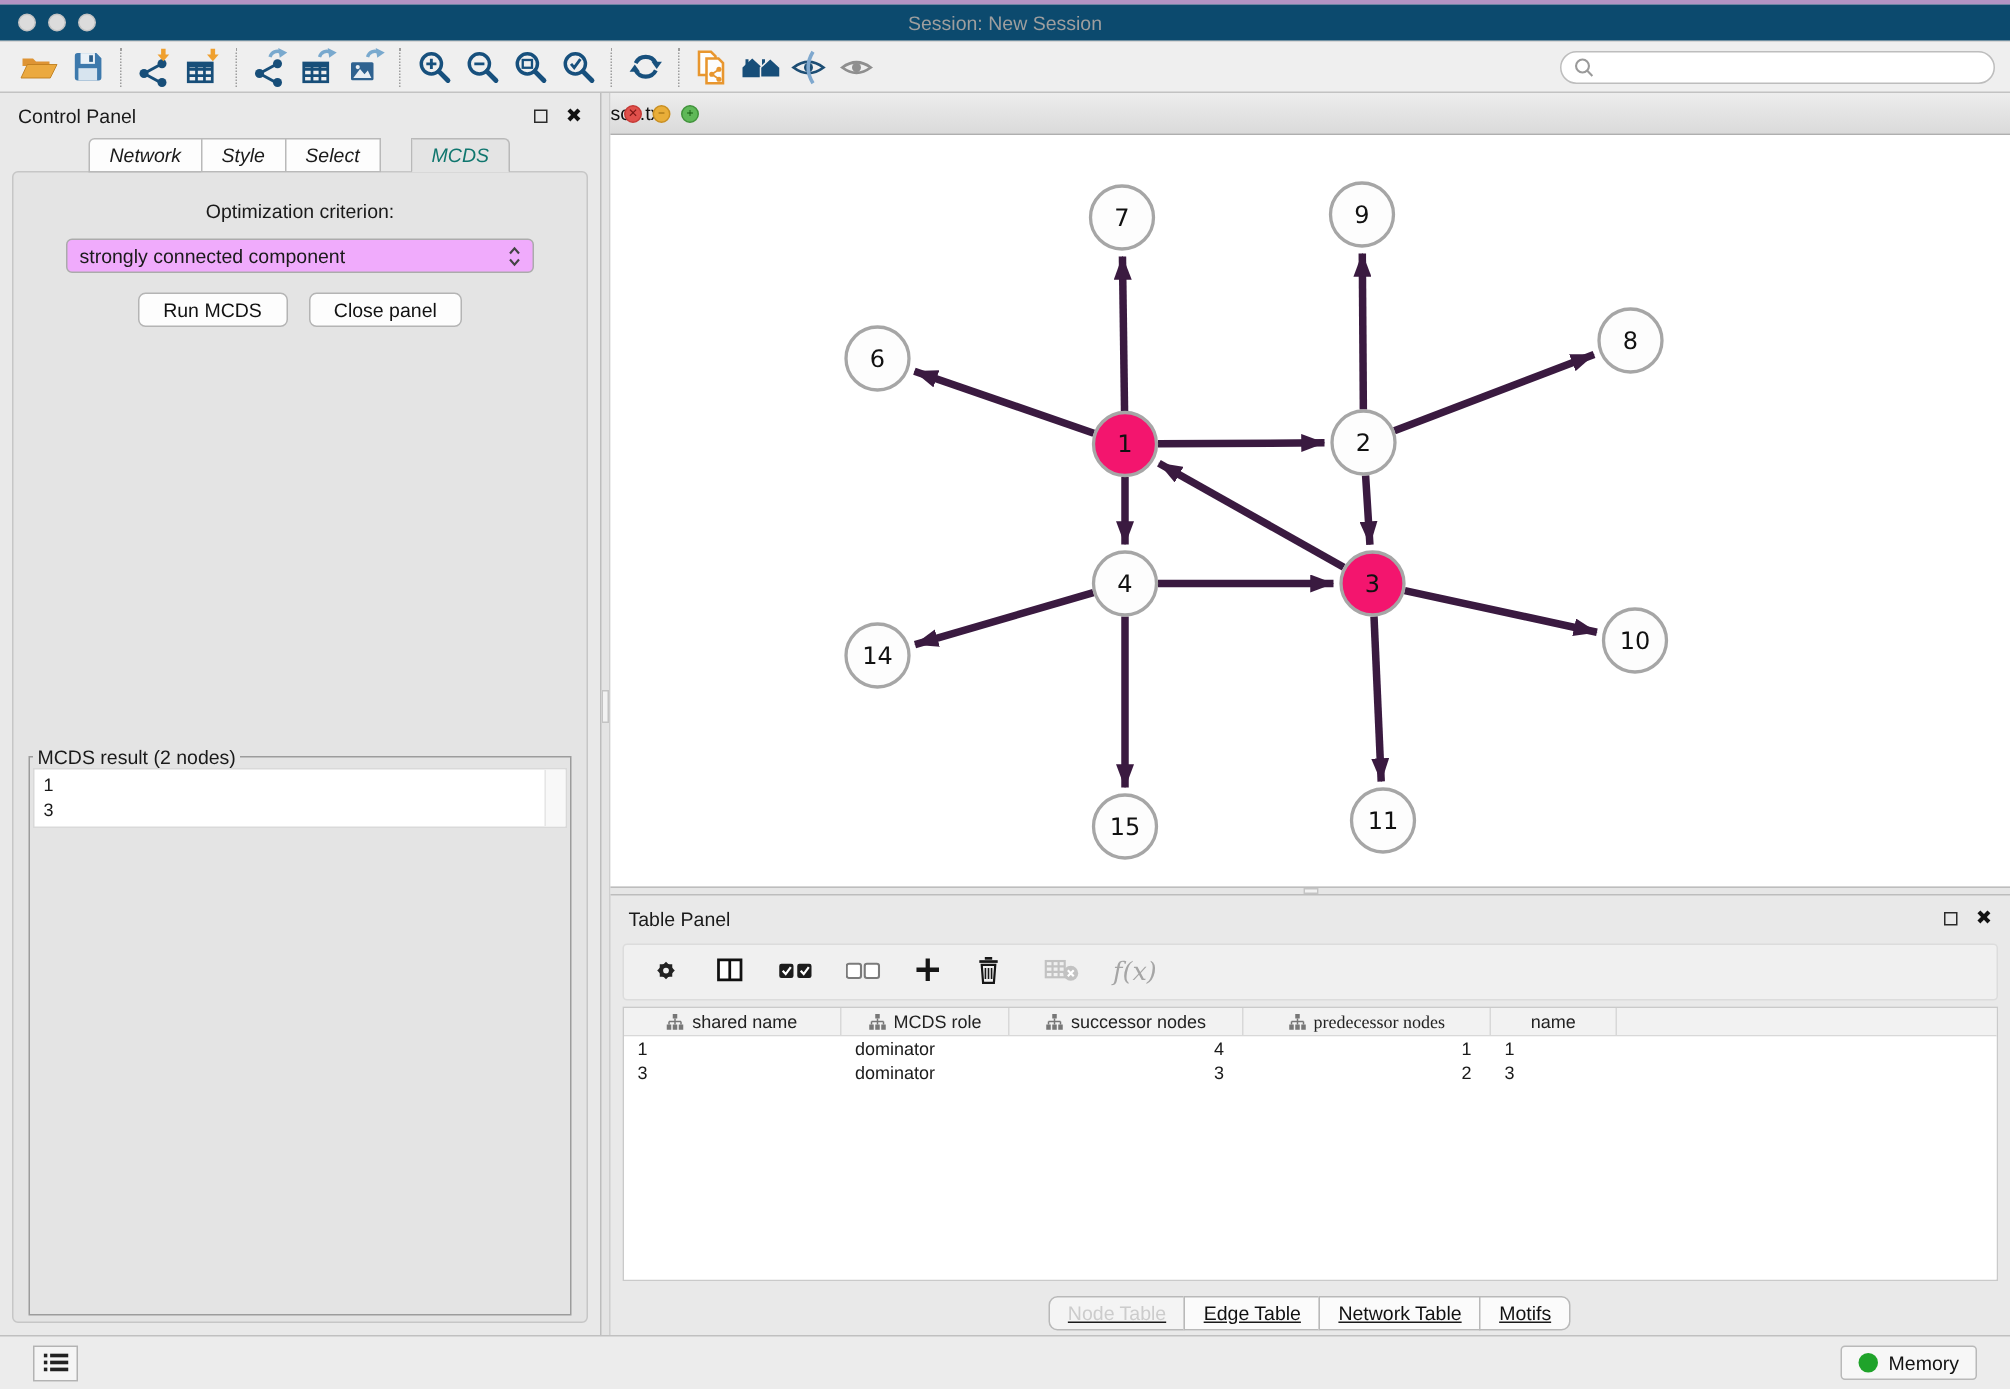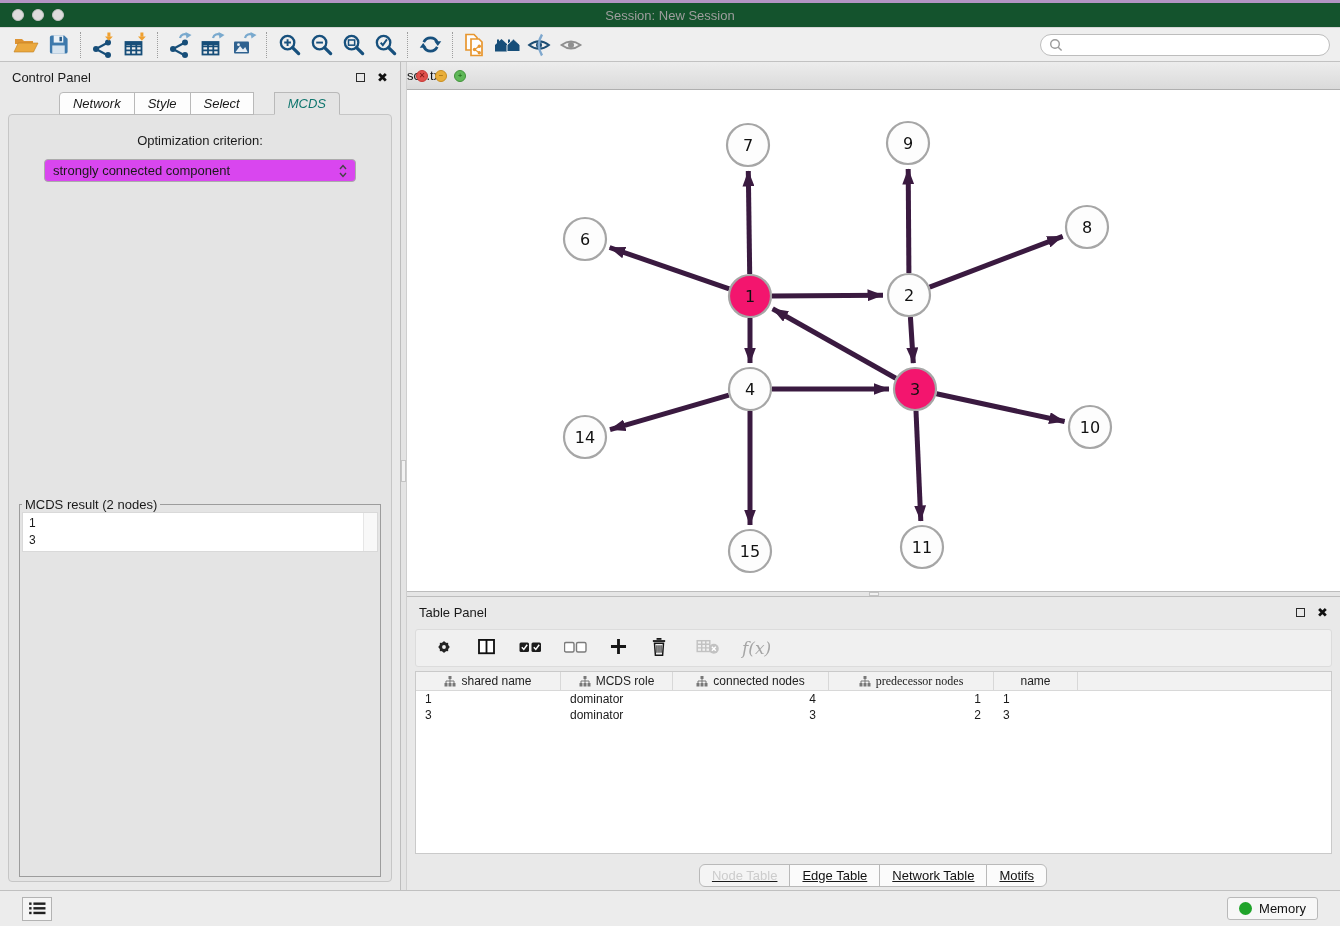--- a/index.html
+++ b/index.html
@@ -2,21 +2,21 @@
 <html><head>
 <meta charset="utf-8">
 <style>
   * { margin:0; padding:0; box-sizing:border-box; }
   html,body { width:1340px; height:926px; overflow:hidden; }
   body { font-family:"Liberation Sans","DejaVu Sans",sans-serif; font-size:13px; color:#1a1a1a; background:#ECECEC; }
   .app { width:1340px; height:926px; display:flex; flex-direction:column; }
 
   
   .mac-strip { height:3px; background:#B394C4; }
-  .titlebar { height:25px; background:#14532d; border-bottom:1px solid #D6D6D6; position:relative; display:flex; align-items:center; }
+  .titlebar { height:25px; background:#0c4a6e; border-bottom:1px solid #D6D6D6; position:relative; display:flex; align-items:center; }
   .traffic { display:flex; gap:8px; margin-left:12px; }
   .tl { width:12px; height:12px; border-radius:50%; background:#DCDCDC; border:1px solid #C3C3C3; font-size:8px; line-height:10px; text-align:center; }
   .tl.red { background:#E0504B; border-color:#C63A36; color:#7A1513; }
   .tl.yellow { background:#E9AE39; border-color:#C98F22; color:#8A5D09; }
   .tl.green { background:#5FB858; border-color:#41933B; color:#145A10; }
   .win-title { position:absolute; left:0; right:0; text-align:center; color:#9E9E9E; font-size:13px; pointer-events:none; }
 
   .toolbar { height:34px; background:#EFEFEF; border-bottom:1px solid #C2C2C2; display:flex; align-items:center; padding:0 10px; }
   .tbtn { width:32px; height:30px; display:flex; align-items:center; justify-content:center; }
   .tsep { width:1px; height:26px; border-left:1px dotted #9E9E9E; margin:0 6px; }
@@ -30,21 +30,21 @@
   .panel-header .spacer { flex:1; }
   .float-icon { width:9px; height:9px; border:1.5px solid #2B2B2B; display:inline-block; margin-right:12px; }
   .close-icon { font-weight:bold; font-size:13px; color:#111; }
 
   .cp-tabs { display:flex; justify-content:center; margin-bottom:-1px; position:relative; z-index:2;font-style:italic; }
   .cp-tab { background:#FDFDFD; border:1px solid #B9B9B9; padding:3px 13px; font-size:13px; margin-left:-1px; }
   .cp-tab:first-child { border-radius:4px 0 0 0; }
   .cp-tab.active { background:#E4E4E4; color:#0f766e; border-bottom-color:#E4E4E4; border-radius:0 4px 0 0;margin-left:20px; }
   .cp-content { flex:1; margin:0 8px 8px; background:#E4E4E4; border:1px solid #C6C6C6; border-radius:4px; display:flex; flex-direction:column; align-items:center; padding-top:18px; min-height:0; }
   .opt-label { font-size:13px; }
-  .dropdown { margin-top:11px; width:312px; height:23px; background:#d946ef; border:1px solid #ABABAB; border-radius:4px; display:flex; align-items:center; padding:0 8px; font-size:13px; }
+  .dropdown { margin-top:11px; width:312px; height:23px; background:#f0abfc; border:1px solid #ABABAB; border-radius:4px; display:flex; align-items:center; padding:0 8px; font-size:13px; }
   .dropdown .stepper { margin-left:auto; display:flex; flex-direction:column; line-height:5px; color:#444; font-size:8px; }
   .btn-row { margin-top:13px; display:flex; gap:14px; }
   .mac-btn { background:#FDFDFD; border:1px solid #B4B4B4; border-radius:5px; padding:3px 16px; font-size:13px; font-family:inherit; color:#111; }
   fieldset.result { margin-top:auto; width:calc(100% - 20px); height:380px; border:1px solid #9C9C9C; margin-bottom:4px; display:flex; flex-direction:column; padding:0 2px 2px; }
   fieldset.result legend { font-size:13px; padding:0 3px; }
   .result-area { flex:1; background:#fff; border:1px solid #D9D9D9; position:relative; font-size:12px; line-height:17px; padding:2px 20px 2px 6px; overflow:hidden; }
   .result-scroll { position:absolute; top:0; right:0; bottom:0; width:14px; background:#F8F8F8; border-left:1px solid #E6E6E6; }
 
   .vsplit { width:7px; background:#E4E4E4; border-left:1px solid #BDBDBD; border-right:1px solid #CFCFCF; position:relative; }
   .vsplit .handle { position:absolute; top:398px; left:0; width:5px; height:22px; background:#F2F2F2; border:1px solid #C4C4C4; }
@@ -274,20 +274,24 @@
       <div class="cp-content">
         <div class="opt-label">Optimization criterion:</div>
         <div class="dropdown">
           <span>strongly connected component</span>
           <span class="stepper">
             <svg width="8" height="14" viewBox="0 0 8 14">
                 <path d="M1 5 L4 1.5 L7 5" fill="none" stroke="#444" stroke-width="1.4"></path>
                 <path d="M1 9 L4 12.5 L7 9" fill="none" stroke="#444" stroke-width="1.4"></path>
               </svg>
           </span>
+        </div>
+        <div class="btn-row">
+          <button class="mac-btn">Run MCDS</button>
+          <button class="mac-btn">Close panel</button>
         </div>
         <fieldset class="result">
           <legend>MCDS result (2 nodes)</legend>
           <div class="result-area">
             <div>1</div>
               <div>3</div>
               <div class="result-scroll"></div>
           </div>
         </fieldset>
       </div>
@@ -455,21 +459,21 @@
                   <svg width="12" height="11" viewBox="0 0 12 11">
                     <g fill="#777">
                       <rect x="4.5" width="3" height="3"></rect>
                       <rect x="0.5" y="7" width="3" height="3.5"></rect>
                       <rect x="4.5" y="7" width="3" height="3.5"></rect>
                       <rect x="8.5" y="7" width="3" height="3.5"></rect>
                     </g>
                     <path d="M6 3 v2 M2 5 h8 M2 5 v2 M6 5 v2 M10 5 v2" stroke="#777" fill="none"></path>
                   </svg>
                 </span>
-                <span>connected nodes</span>
+                <span>successor nodes</span>
               </div>
               <div class="tp-th" style="width: 165px; font-family: Liberation Serif, serif;">
                 <span style="display: inline-flex;">
                   <svg width="12" height="11" viewBox="0 0 12 11">
                     <g fill="#777">
                       <rect x="4.5" width="3" height="3"></rect>
                       <rect x="0.5" y="7" width="3" height="3.5"></rect>
                       <rect x="4.5" y="7" width="3" height="3.5"></rect>
                       <rect x="8.5" y="7" width="3" height="3.5"></rect>
                     </g>

